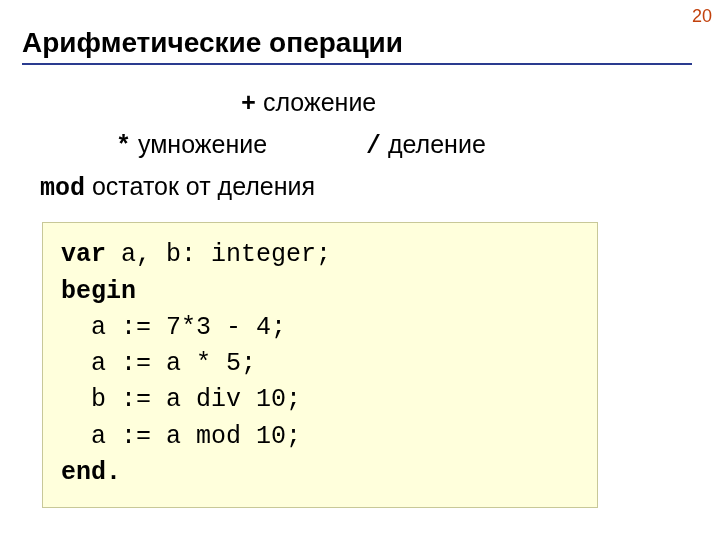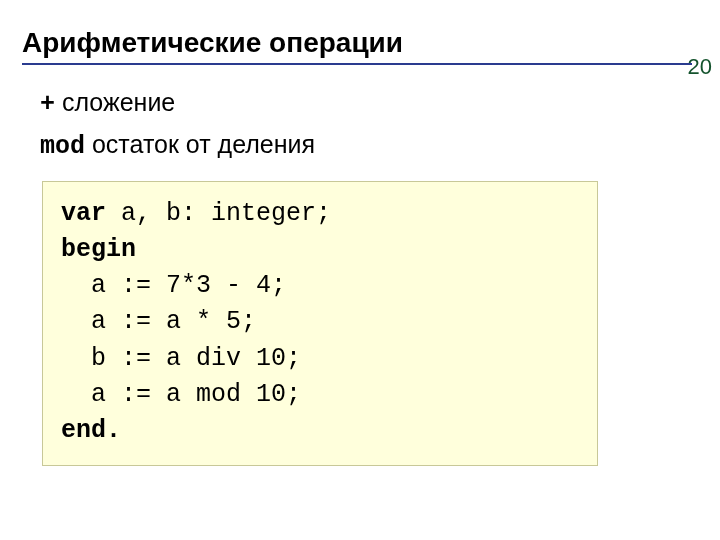--- a/index.html
+++ b/index.html
@@ -10,23 +10,22 @@
     background: #ffffff;
     font-family: Arial, Helvetica, sans-serif;
     color: #000;
     position: relative;
     overflow: hidden;
   }
   .page-number {
     position: absolute;
     top: 6px;
     right: 8px;
-    font-size: 22px;
-    color: #14532d;
-    margin-top: 48px;
+    font-size: 18px;
+    color: #c2410c;
   }
   .content {
     padding: 18px 28px 0 22px;
   }
   h1.heading {
     margin: 9px 0 4px 0;
     font-size: 28px;
     font-weight: bold;
     color: #000;
   }
@@ -35,20 +34,21 @@
     background: #2a3b8f;
     margin: 0 0 18px 0;
   }
   .ops {
     padding-left: 18px;
     font-size: 25px;
     line-height: 1.55;
   }
   .ops-row {
     display: flex;
+    justify-content: center;
   }
   .ops-col {
     width: 250px;
   }
   .sym {
     font-family: "Courier New", Courier, monospace;
     font-weight: bold;
   }
   .codebox {
     margin: 14px 0 0 20px;
@@ -73,20 +73,24 @@
 
   <h1 class="heading">Арифметические операции</h1>
   <div class="hr"></div>
 
   <div class="ops">
 
     <div class="ops-row">
       <div class="ops-col"><span class="sym">+</span><span> сложение</span></div>
     </div>
 
+    <div class="ops-row">
+      <div class="ops-col"><span class="sym">*</span><span> умножение</span></div>
+      <div class="ops-col"><span class="sym">/</span><span> деление</span></div>
+    </div>
 
 
     <div><span class="sym">mod</span><span> остаток от деления</span></div>
 
   </div>
 
   <div class="codebox"><span class="kw">var</span><span> a, b: integer;</span>
 <span class="kw">begin</span>
 <span>  a := 7*3 - 4;</span>
 <span>  a := a * 5;</span>

